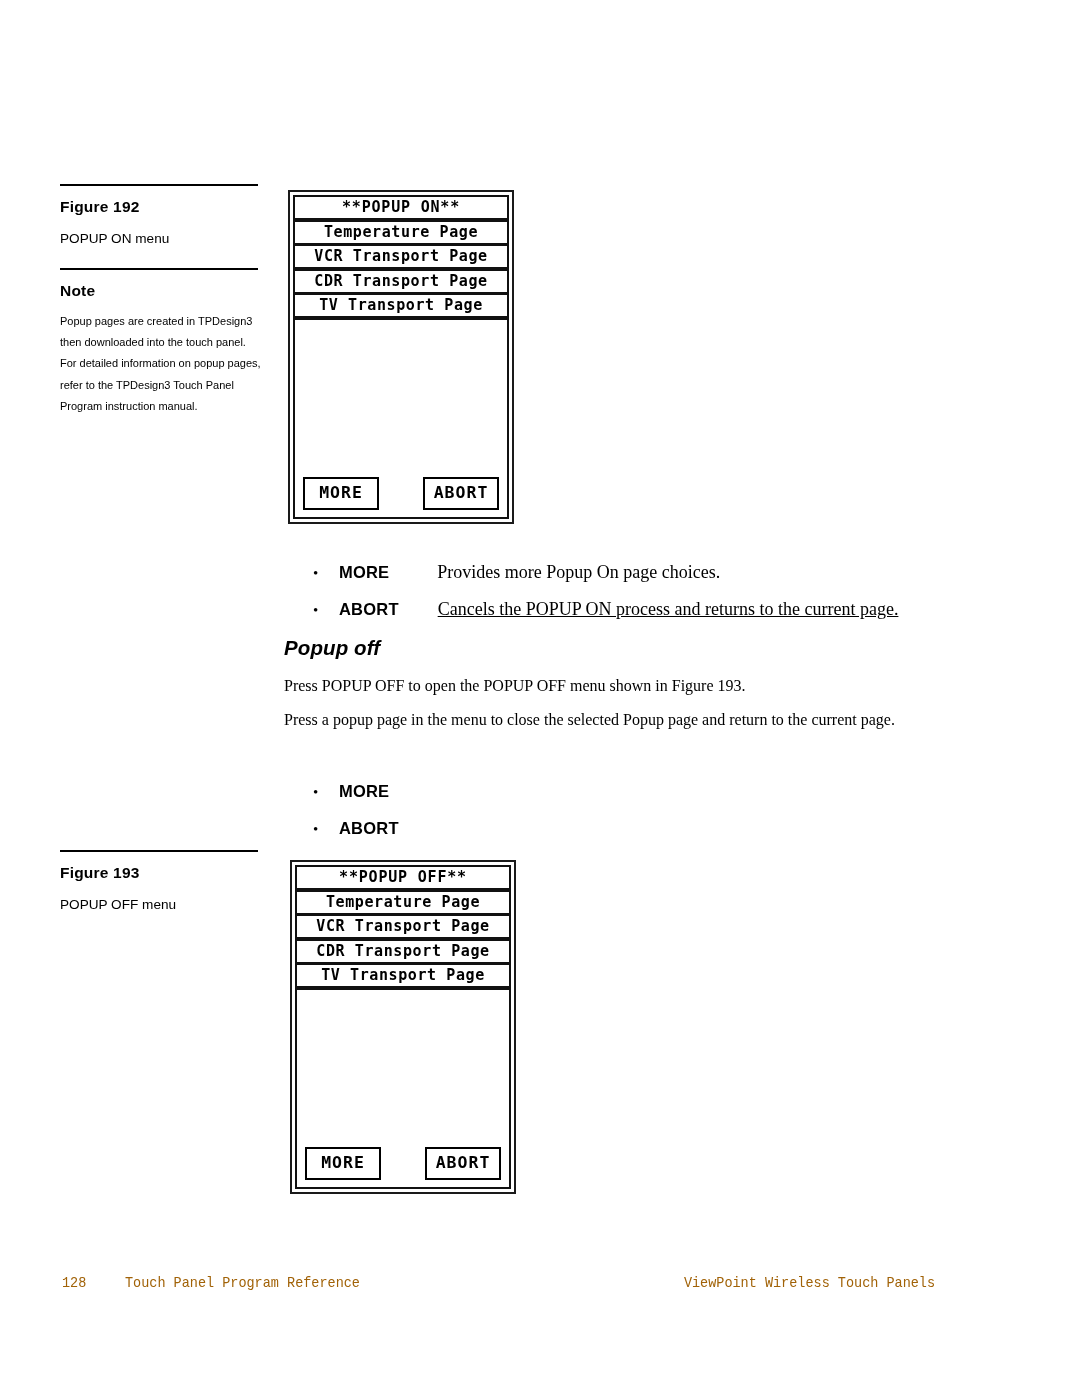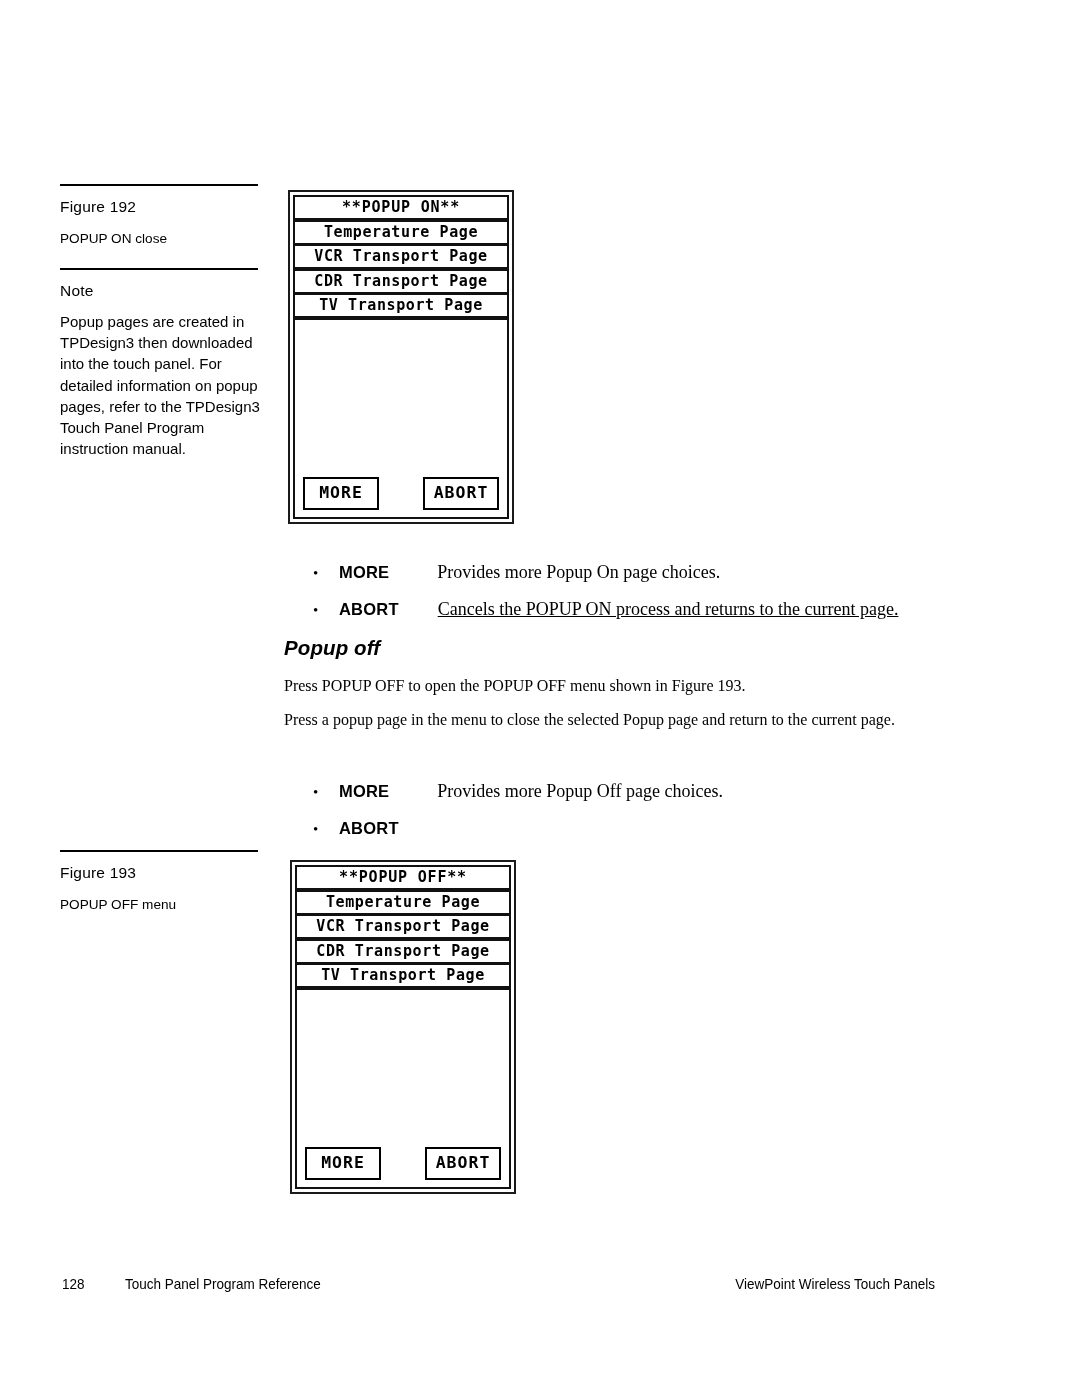--- a/index.html
+++ b/index.html
@@ -24,36 +24,36 @@
     font-family: "Liberation Sans", sans-serif;
   }
   .margin-rule {
     height: 0;
     border-top: 2.2px solid #000;
     width: 198px;
     margin: 0;
   }
   .margin-head {
     font-family: "Liberation Sans", sans-serif;
-    font-weight: normal;
+    font-weight: bold;
     font-size: 15.5px;
     letter-spacing: 0.2px;
     margin-top: 12px;
     color: #000;
   }
   .margin-body {
     font-family: "Liberation Sans", sans-serif;
     font-size: 13.6px;
     line-height: 21.2px;
     margin-top: 12px;
     color: #000;
   }
   .margin-note-body {
     font-family: "Liberation Sans", sans-serif;
-    font-size: 15px;
+    font-size: 11px;
     line-height: 21.2px;
     margin-top: 11px;
     color: #000;
     width: 205px;
   }
 
   
   .panel {
     position: absolute;
     box-sizing: border-box;
@@ -183,23 +183,23 @@
     flex: 1 1 auto;
   }
 
   
   .footer {
     position: absolute;
     left: 0;
     right: 0;
     top: 1275px;
     height: 26px;
-    font-family: Liberation Sans, sans-serif;
+    font-family: Liberation Mono, monospace;
     font-size: 15px;
-    color: #000000;
+    color: #a16207;
   }
   .footer-page {
     position: absolute;
     left: 62px;
     top: 0;
     transform: scaleX(0.9);
     transform-origin: left center;
   }
   .footer-left {
     position: absolute;
@@ -215,21 +215,21 @@
     transform: scaleX(0.9);
     transform-origin: right center;
   }
 </style>
 </head>
 <body>
 
 <div class="margin-col" style="top:184px;">
   <div class="margin-rule"></div>
   <div class="margin-head">Figure 192</div>
-  <div class="margin-body">POPUP ON close</div>
+  <div class="margin-body">POPUP ON menu</div>
 </div>
 
 <div class="margin-col" style="top:268px;">
   <div class="margin-rule"></div>
   <div class="margin-head">Note</div>
   <div class="margin-note-body">Popup pages are created in TPDesign3 then downloaded into the touch panel. For detailed information on popup pages, refer to the TPDesign3 Touch Panel Program instruction manual.</div>
 </div>
 
 <div class="panel" style="left:288px; top:190px; width:226px; height:334px;">
   <div class="panel-rows">
@@ -281,21 +281,20 @@
   <p class="body-para">Press POPUP OFF to open the POPUP OFF menu shown in Figure 193.</p>
 </div>
 
 <div class="body-col" style="top:706px; width:637px;">
   <p class="body-para">Press a popup page in the menu to close the selected Popup page and return to the current page.</p>
 </div>
 
 <div class="bullet-row" style="top:777px;">
   <span class="bullet-dot">•</span>
   <span class="bullet-term">MORE</span>
-  <span class="bullet-def" style="padding-left:48px;">Provides more Popup Off page choices.</span>
 </div>
 
 <div class="bullet-row" style="top:814px;">
   <span class="bullet-dot">•</span>
   <span class="bullet-term">ABORT</span>
 </div>
 
 <div class="margin-col" style="top:850px;">
   <div class="margin-rule"></div>
   <div class="margin-head">Figure 193</div>

